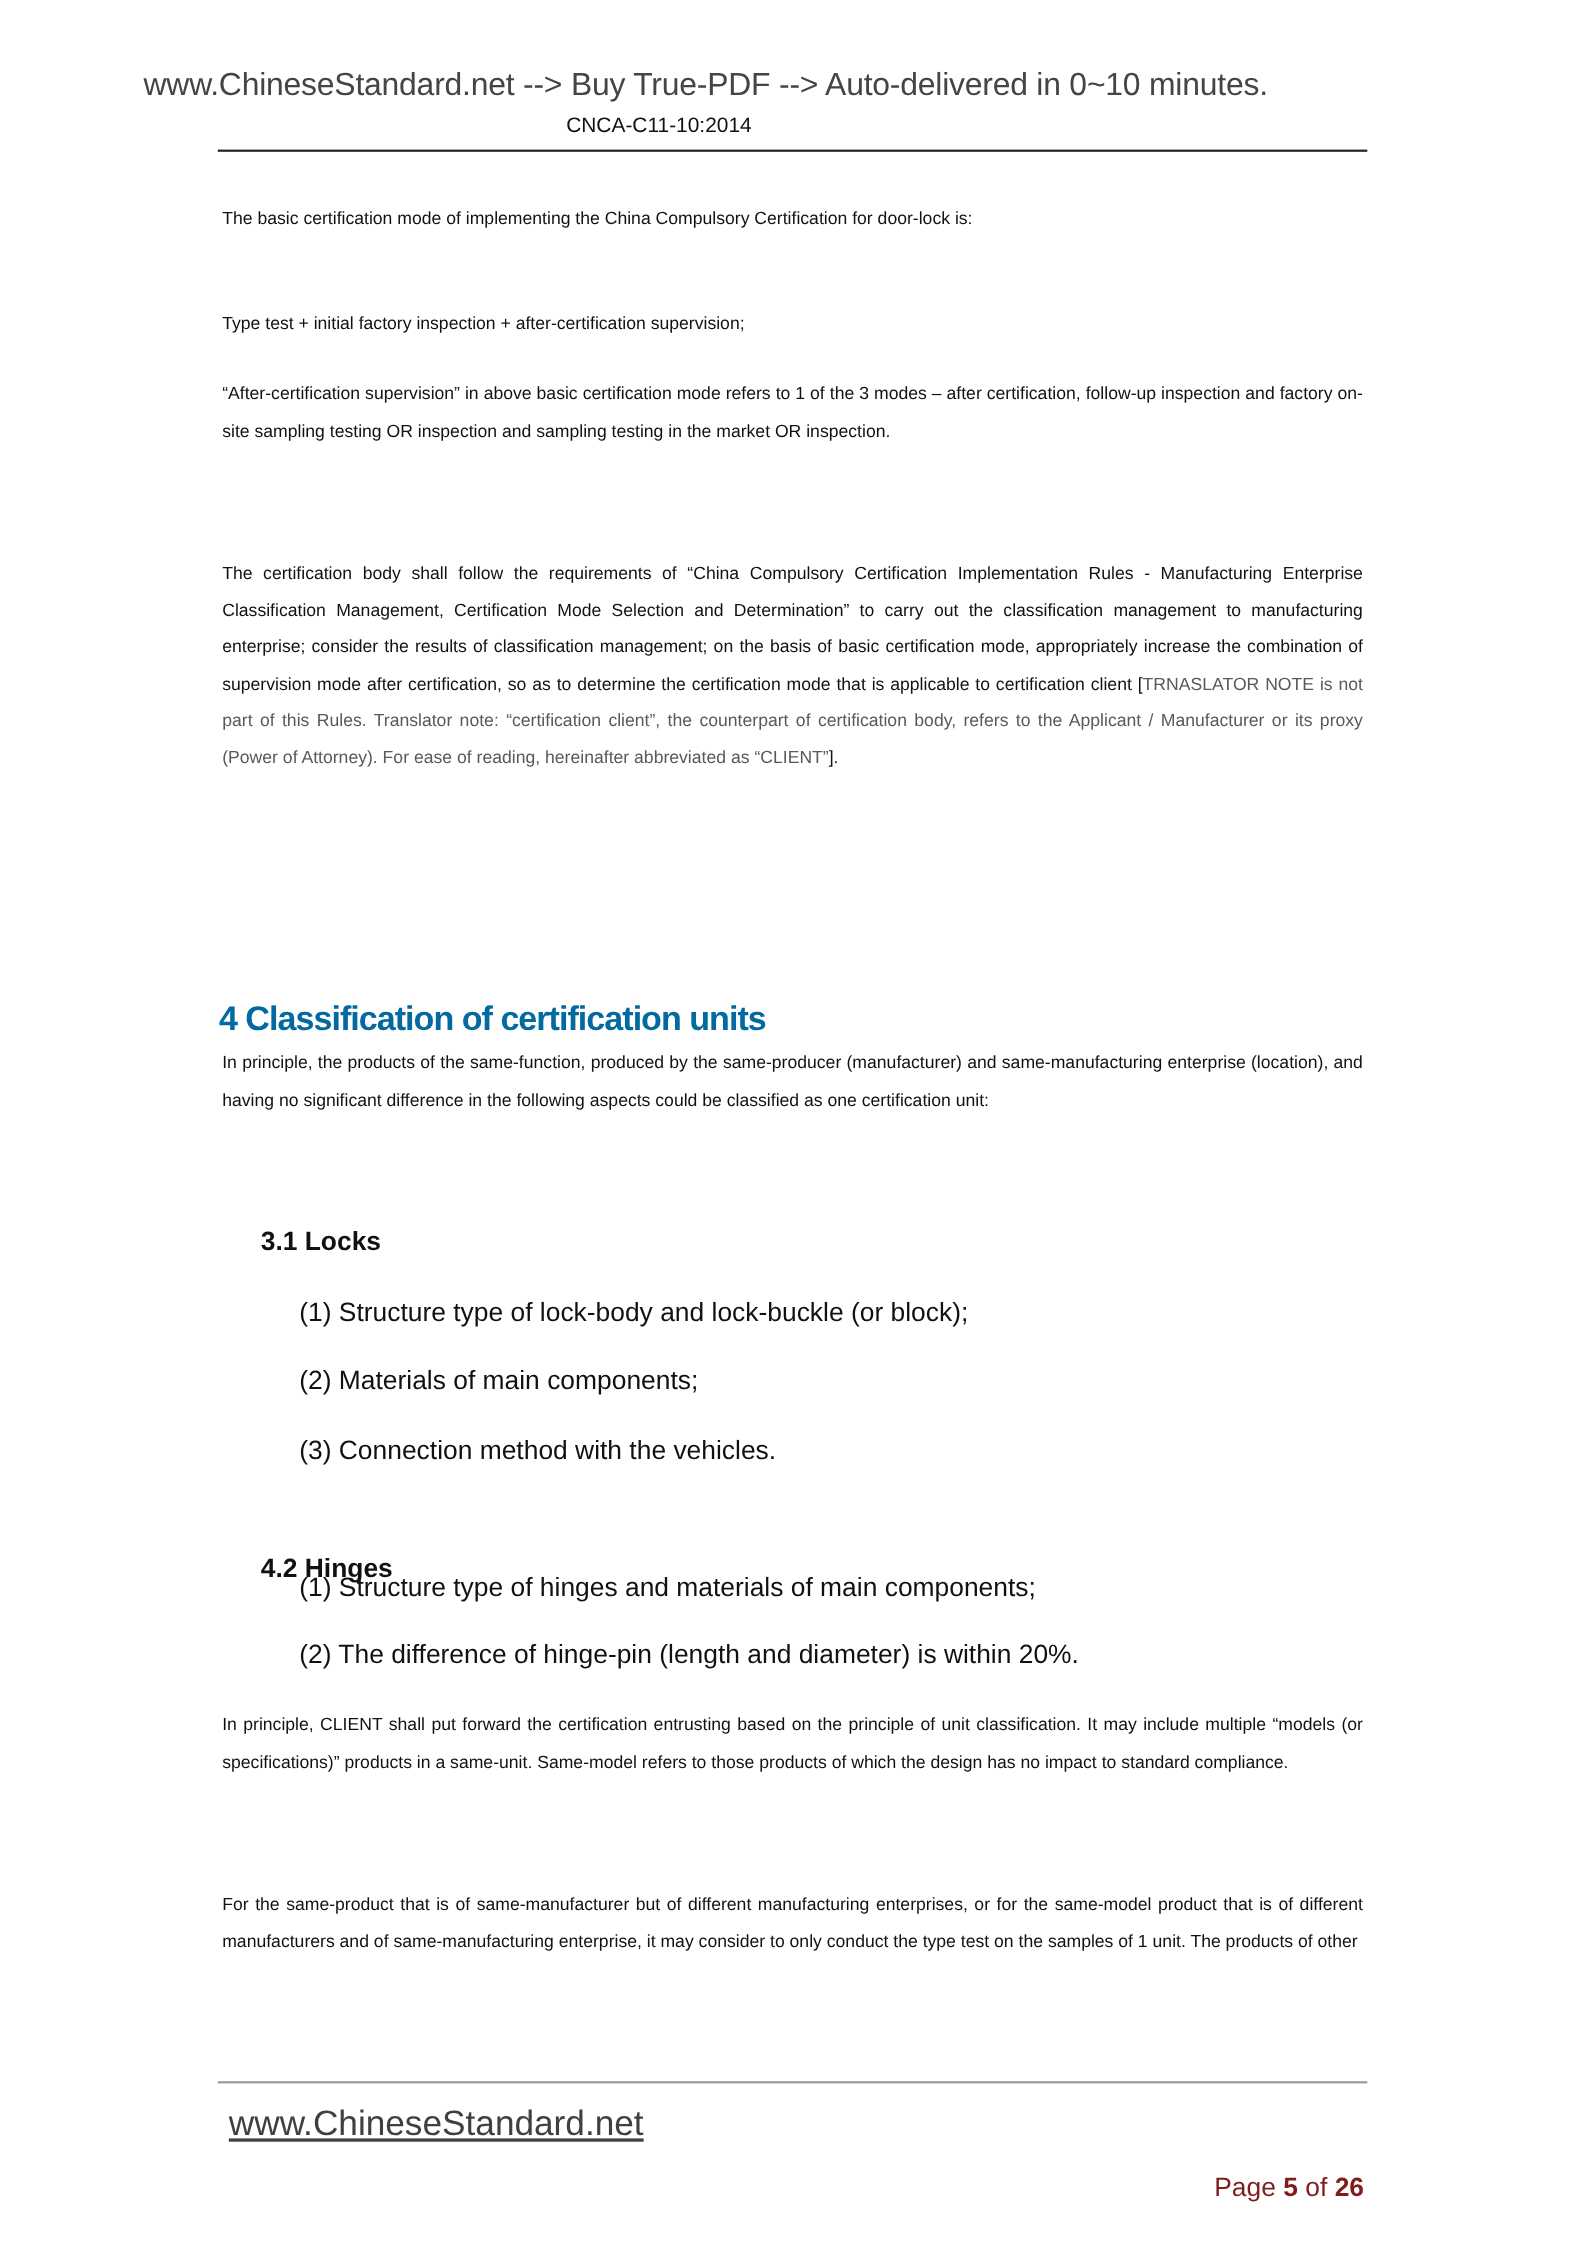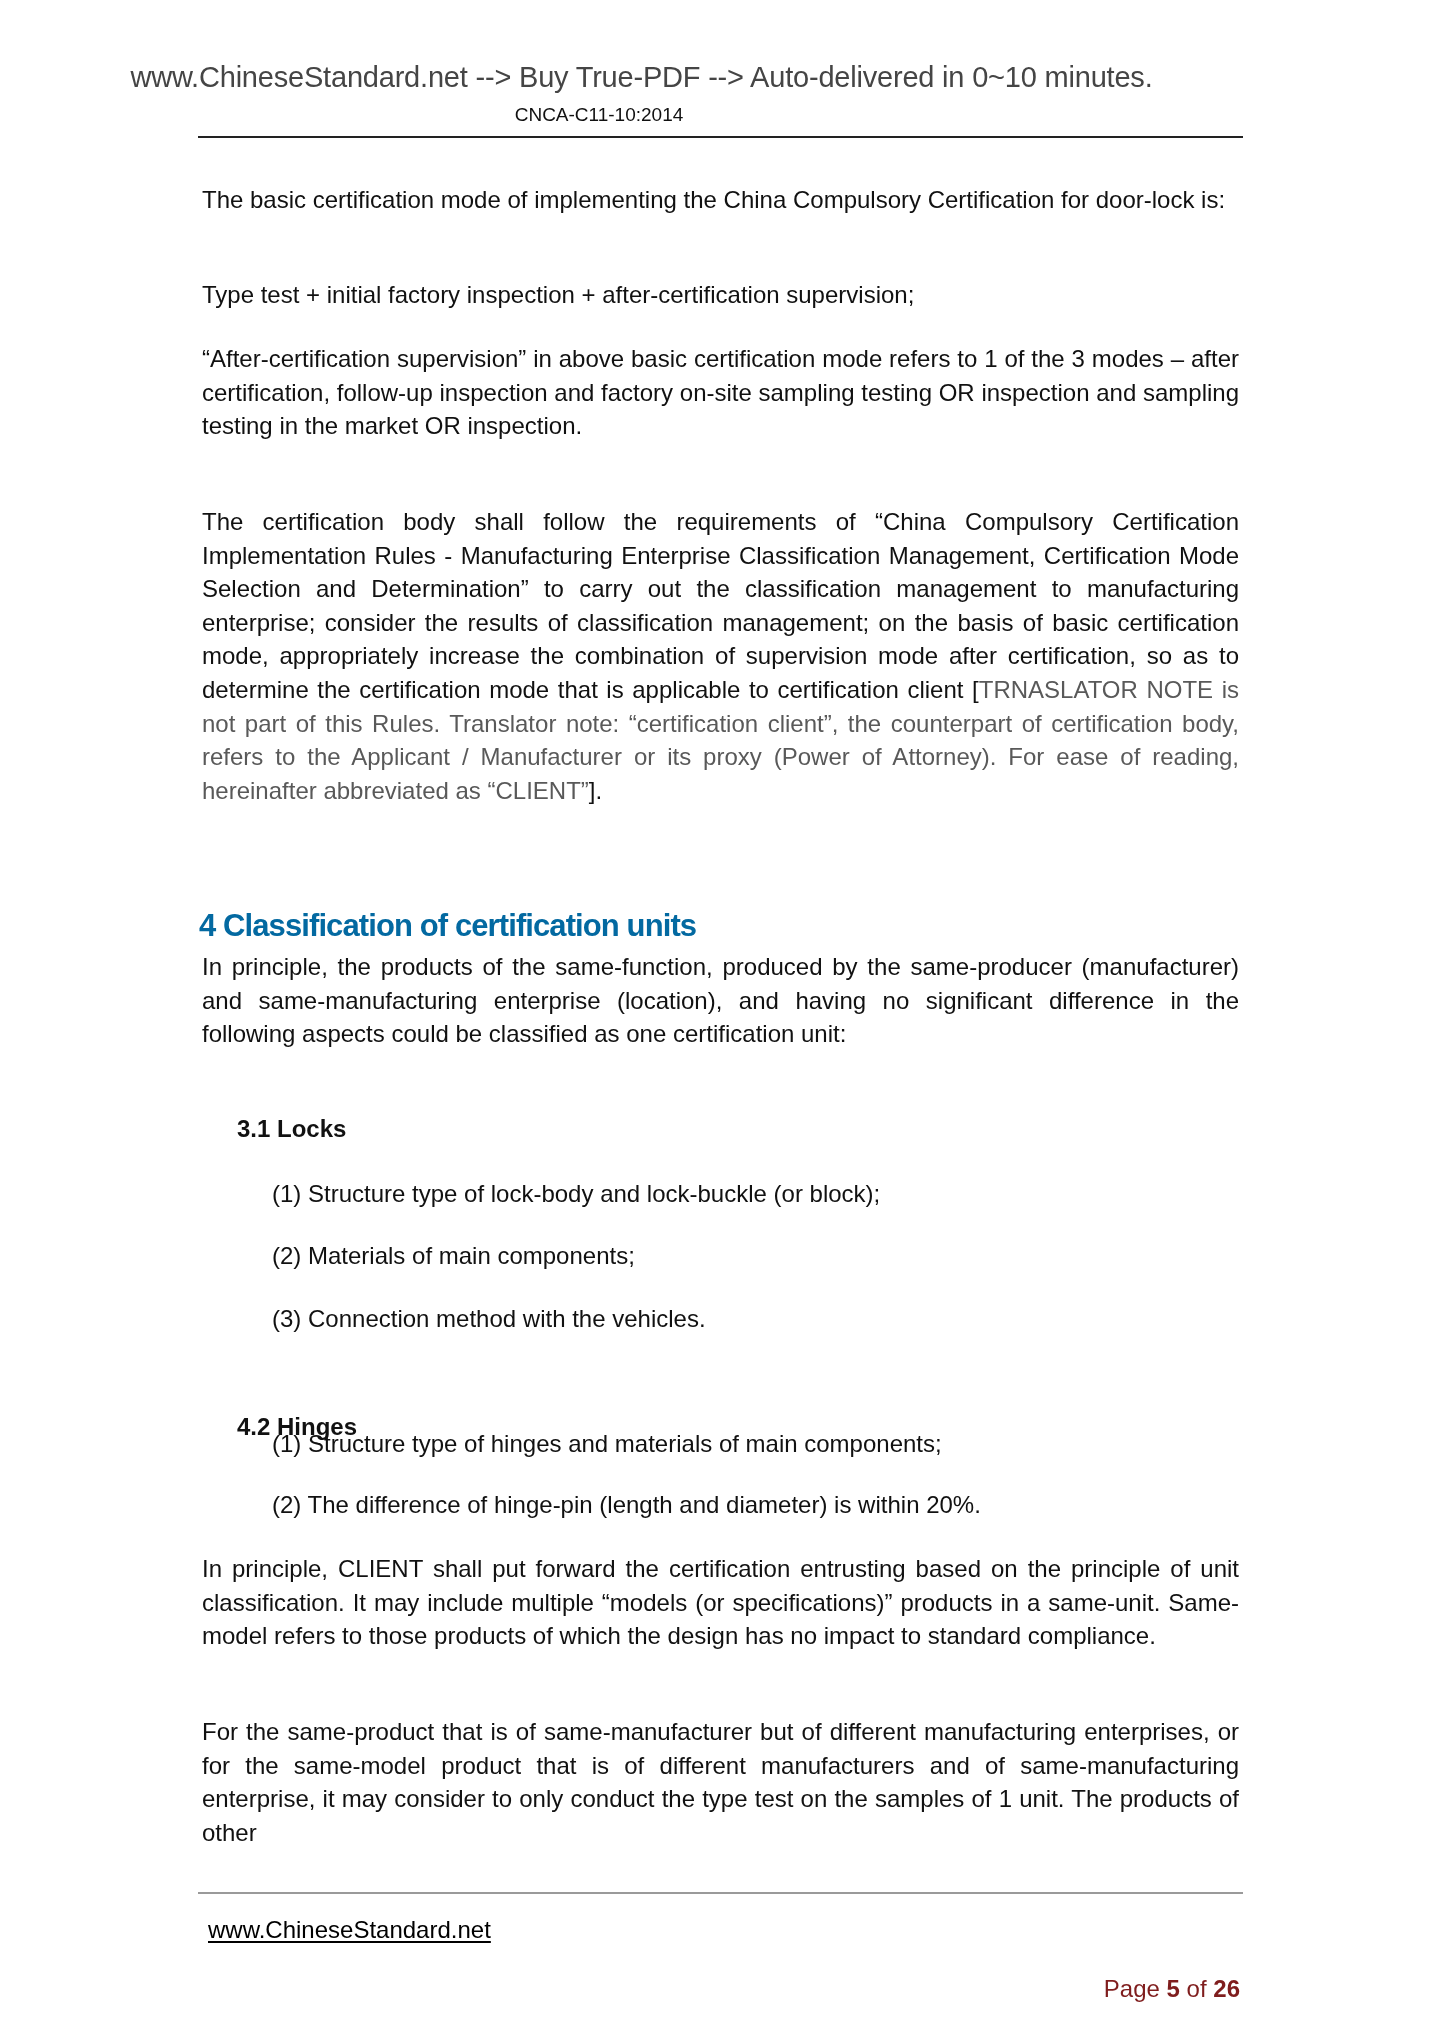--- a/index.html
+++ b/index.html
@@ -5,30 +5,30 @@
     html, body { margin: 0; padding: 0; background: #ffffff; }
     body { width: 1445px; height: 2044px; position: relative; overflow: hidden;
            font-family: "Liberation Sans", sans-serif; color: #111111; }
     .abs { position: absolute; }
     .site-banner { left: 0; width: 1283px; top: 60px; text-align: center;
                    font-size: 29px; line-height: 34px; color: #454545; letter-spacing: -0.2px; }
     .doc-code { left: 0; width: 1198px; top: 103px; text-align: center;
                 font-size: 19px; line-height: 24px; color: #111; }
     .hr-top { left: 198px; width: 1045px; top: 136px; height: 2px; background: #222; }
     .hr-bottom { left: 198px; width: 1045px; top: 1892px; height: 2px; background: #9a9a9a; }
-    .para { left: 202px; width: 1037px; font-size: 24px; line-height: 33.6px;
+    .para { left: 202px; width: 1037px; font-size: 16px; line-height: 33.6px;
             text-align: justify; color: #111; margin: 0; }
     .single { text-align: left; }
     .note { color: #595959; }
     .bracket { color: #111; }
     .h1 { left: 199px; top: 906px; font-size: 31px; line-height: 40px; font-weight: bold;
           letter-spacing: -0.9px; color: #0369a1; margin: 0; }
     .h2 { left: 237px; font-size: 24px; line-height: 33.6px; font-weight: bold; color: #111; margin: 0; }
     .item { left: 272px; font-size: 24px; line-height: 33.6px; color: #111; margin: 0; text-align: center; }
-    .footer-link { left: 208px; top: 1915px; font-size: 24px; line-height: 30px; color: #000000;
+    .footer-link { left: 208px; top: 1915px; font-size: 32px; line-height: 30px; color: #404040;
                    text-decoration: underline; text-underline-offset: 3px; cursor: pointer; }
     .footer-page-wrap { right: 205px; top: 1976px; font-size: 24px; line-height: 26px; color: #7f1d1d; white-space: nowrap; }
     b { font-weight: bold; }
   </style>
 </head>
 <body>
 
 <div class="abs site-banner">www.ChineseStandard.net --&gt; Buy True-PDF --&gt; Auto-delivered in 0~10 minutes.</div>
 <div class="abs doc-code">CNCA-C11-10:2014</div>
 <div class="abs hr-top"></div>

